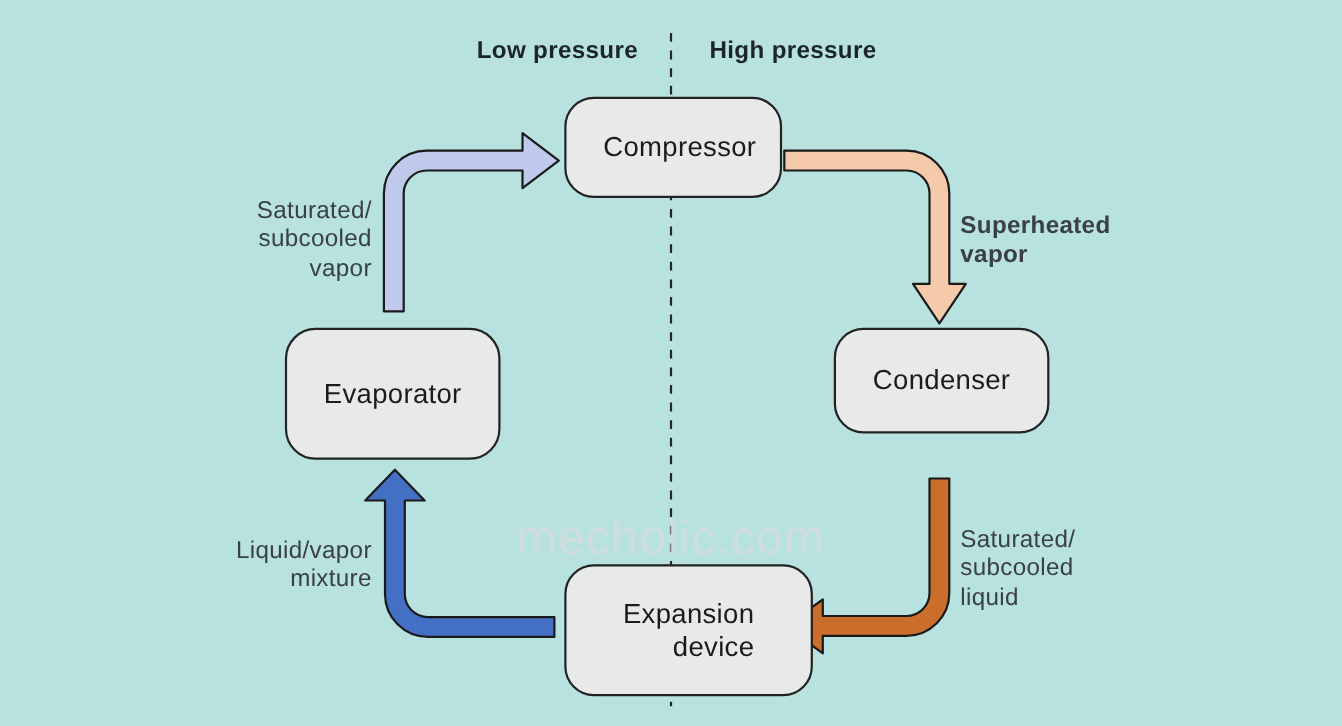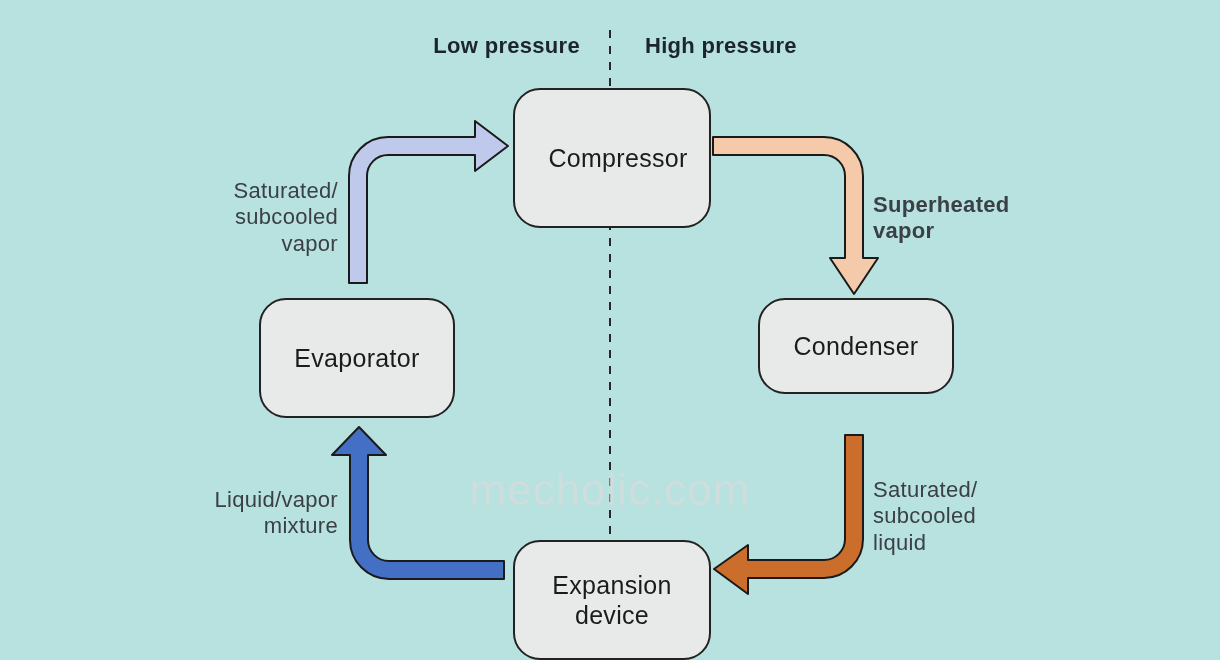--- a/index.html
+++ b/index.html
@@ -44,24 +44,24 @@
     display: flex;
     align-items: center;
     justify-content: center;
     text-align: center;
     font-size: 25px;
     color: #1b1b1d;
     letter-spacing: 0.3px;
     line-height: 1.22;
     white-space: pre-line;
   }
-  .box-compressor { left: 513px; top: 88px;  width: 198px; height: 140px; padding-left: 12px; }
+  .box-compressor { left: 513px; top: 88px;  width: 198px; height: 92px; padding-left: 12px; }
   .box-condenser  { left: 758px; top: 298px; width: 196px; height: 96px; }
-  .box-evaporator { left: 259px; top: 298px; width: 196px; height: 120px; }
-  .box-expansion  { left: 513px; top: 540px; width: 198px; height: 120px; }
+  .box-evaporator { left: 259px; top: 298px; width: 196px; height: 120px; border-radius: 28px; }
+  .box-expansion  { left: 513px; top: 513px; width: 226px; height: 120px; text-align: right; }
 
   .pressure-label {
     position: absolute;
     top: 33px;
     font-size: 22px;
     font-weight: bold;
     color: #1c242e;
     letter-spacing: 0.3px;
     white-space: nowrap;
   }

